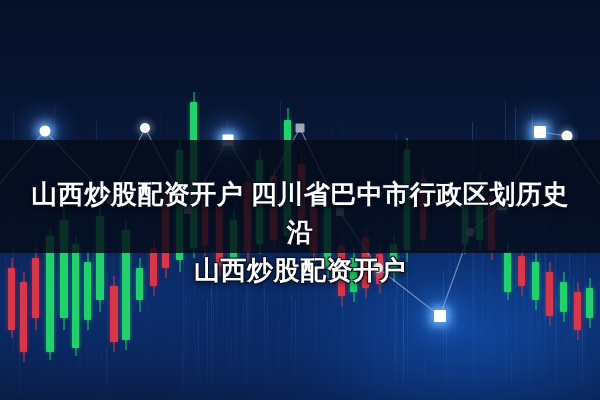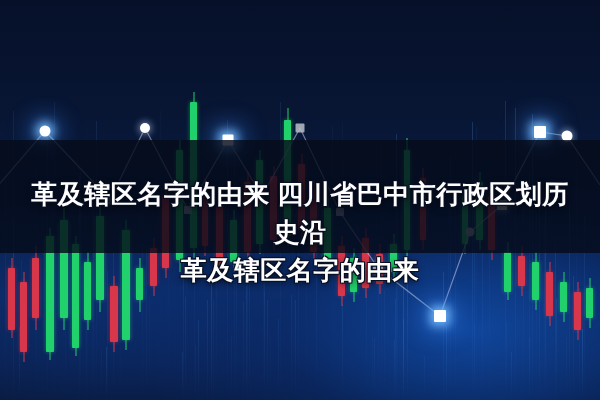--- a/index.html
+++ b/index.html
@@ -368,15 +368,15 @@
       <div class="mk ci soft" style="left: 378px; top: 268px; width: 10px; height: 10px;"></div>
       <div class="mk sq glow" style="left: 440px; top: 316px; width: 12px; height: 12px;"></div>
       <div class="mk ci dim" style="left: 470px; top: 232px; width: 9px; height: 9px;"></div>
       <div class="mk sq soft" style="left: 502px; top: 205px; width: 10px; height: 10px;"></div>
       <div class="mk sq glow" style="left: 540px; top: 132px; width: 12px; height: 12px;"></div>
       <div class="mk ci soft" style="left: 567px; top: 136px; width: 11px; height: 11px;"></div>
     </div>
 
   <div id="band" style="top: 140px; height: 113px; background: rgba(5, 11, 26, 0.82);"></div>
 
-  <h1 id="title" style="top: 158px; font-size: 26px; color: rgb(255, 255, 255);"><div>革及辖区名字的由来 四川省巴中市行政区划历史沿</div><div>革及辖区名字的由来</div></h1>
+  <h1 id="title" style="top: 158px; font-size: 26px; color: rgb(255, 255, 255);"><div>山西炒股配资开户 四川省巴中市行政区划历史沿</div><div>山西炒股配资开户</div></h1>
 
 </div>
 
 </body></html>

